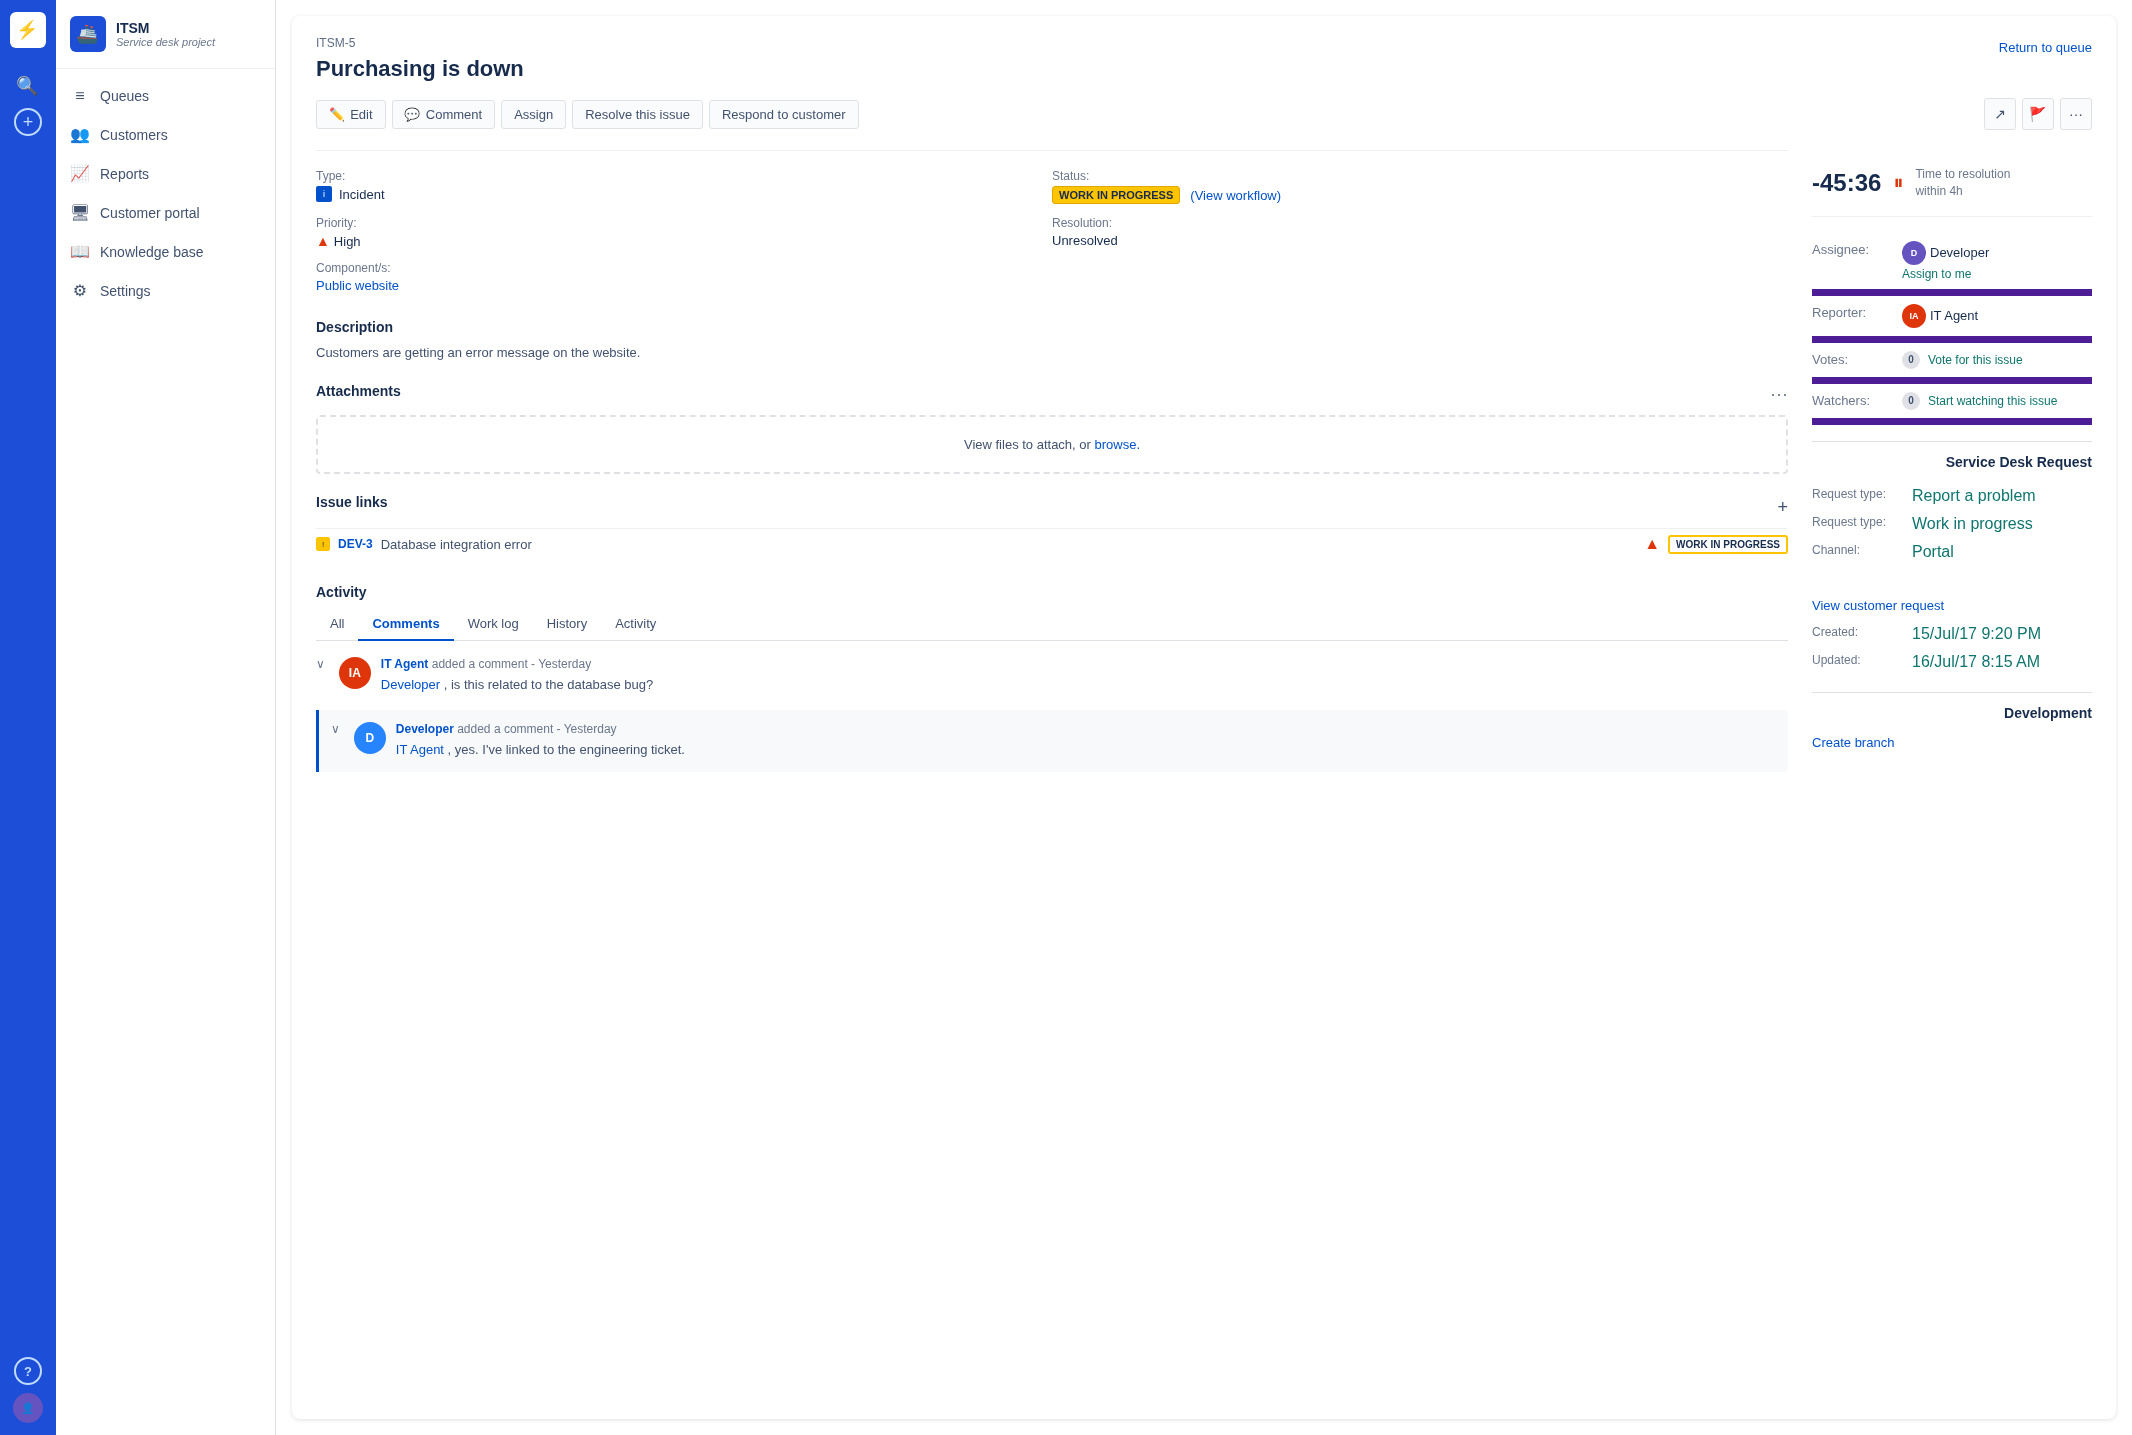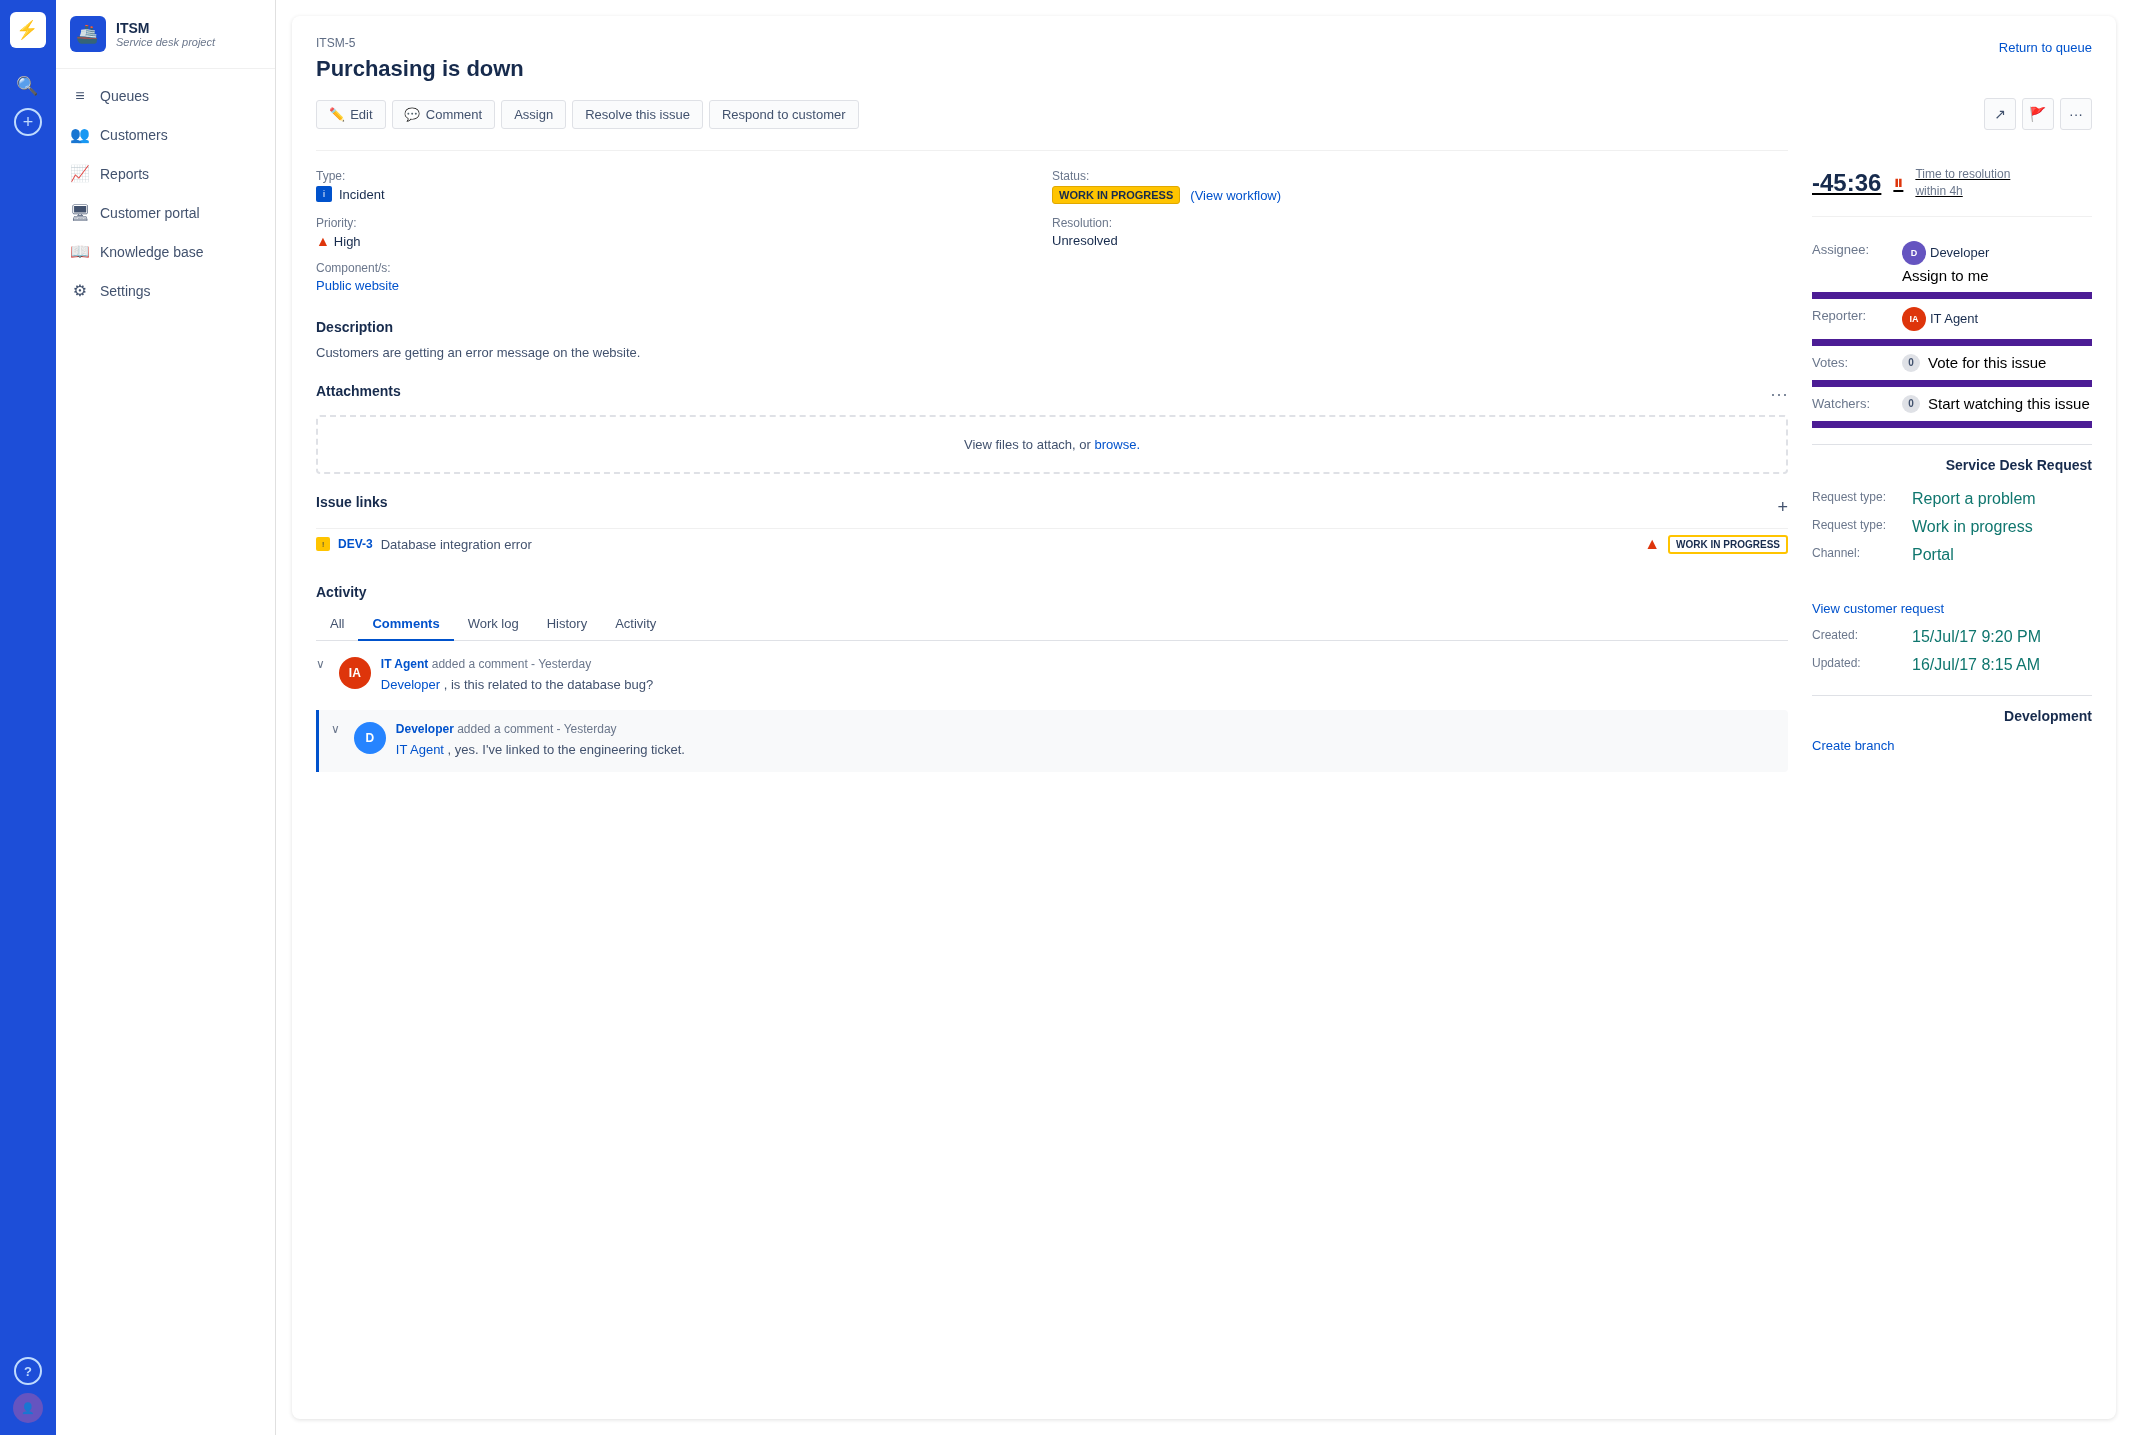--- a/index.html
+++ b/index.html
@@ -395,21 +395,20 @@
     }
 
     
     .timer-section {
       display: flex;
       align-items: center;
       gap: 12px;
       padding: 16px 0;
       border-bottom: 1px solid #f0f0f0;
       margin-bottom: 16px;
-      text-decoration: underline;
     }
     .timer-value {
       font-size: 24px;
       font-weight: 700;
       color: #172b4d;
       font-variant-numeric: tabular-nums;
     }
     .pause-btn {
       color: #de350b;
       font-size: 20px;
@@ -435,23 +434,23 @@
       padding-top: 1px;
     }
     .side-field-value {
       font-size: 13px;
       color: #172b4d;
       display: flex;
       flex-direction: column;
       gap: 2px;
     }
     .side-field-value .link {
-      color: #000000;
-      cursor: pointer;
-      font-size: 15px;
+      color: #0f766e;
+      cursor: pointer;
+      font-size: 12px;
     }
     .side-avatar {
       width: 24px; height: 24px;
       border-radius: 50%;
       display: inline-flex;
       align-items: center;
       justify-content: center;
       font-size: 9px;
       font-weight: 700;
       color: #fff;

